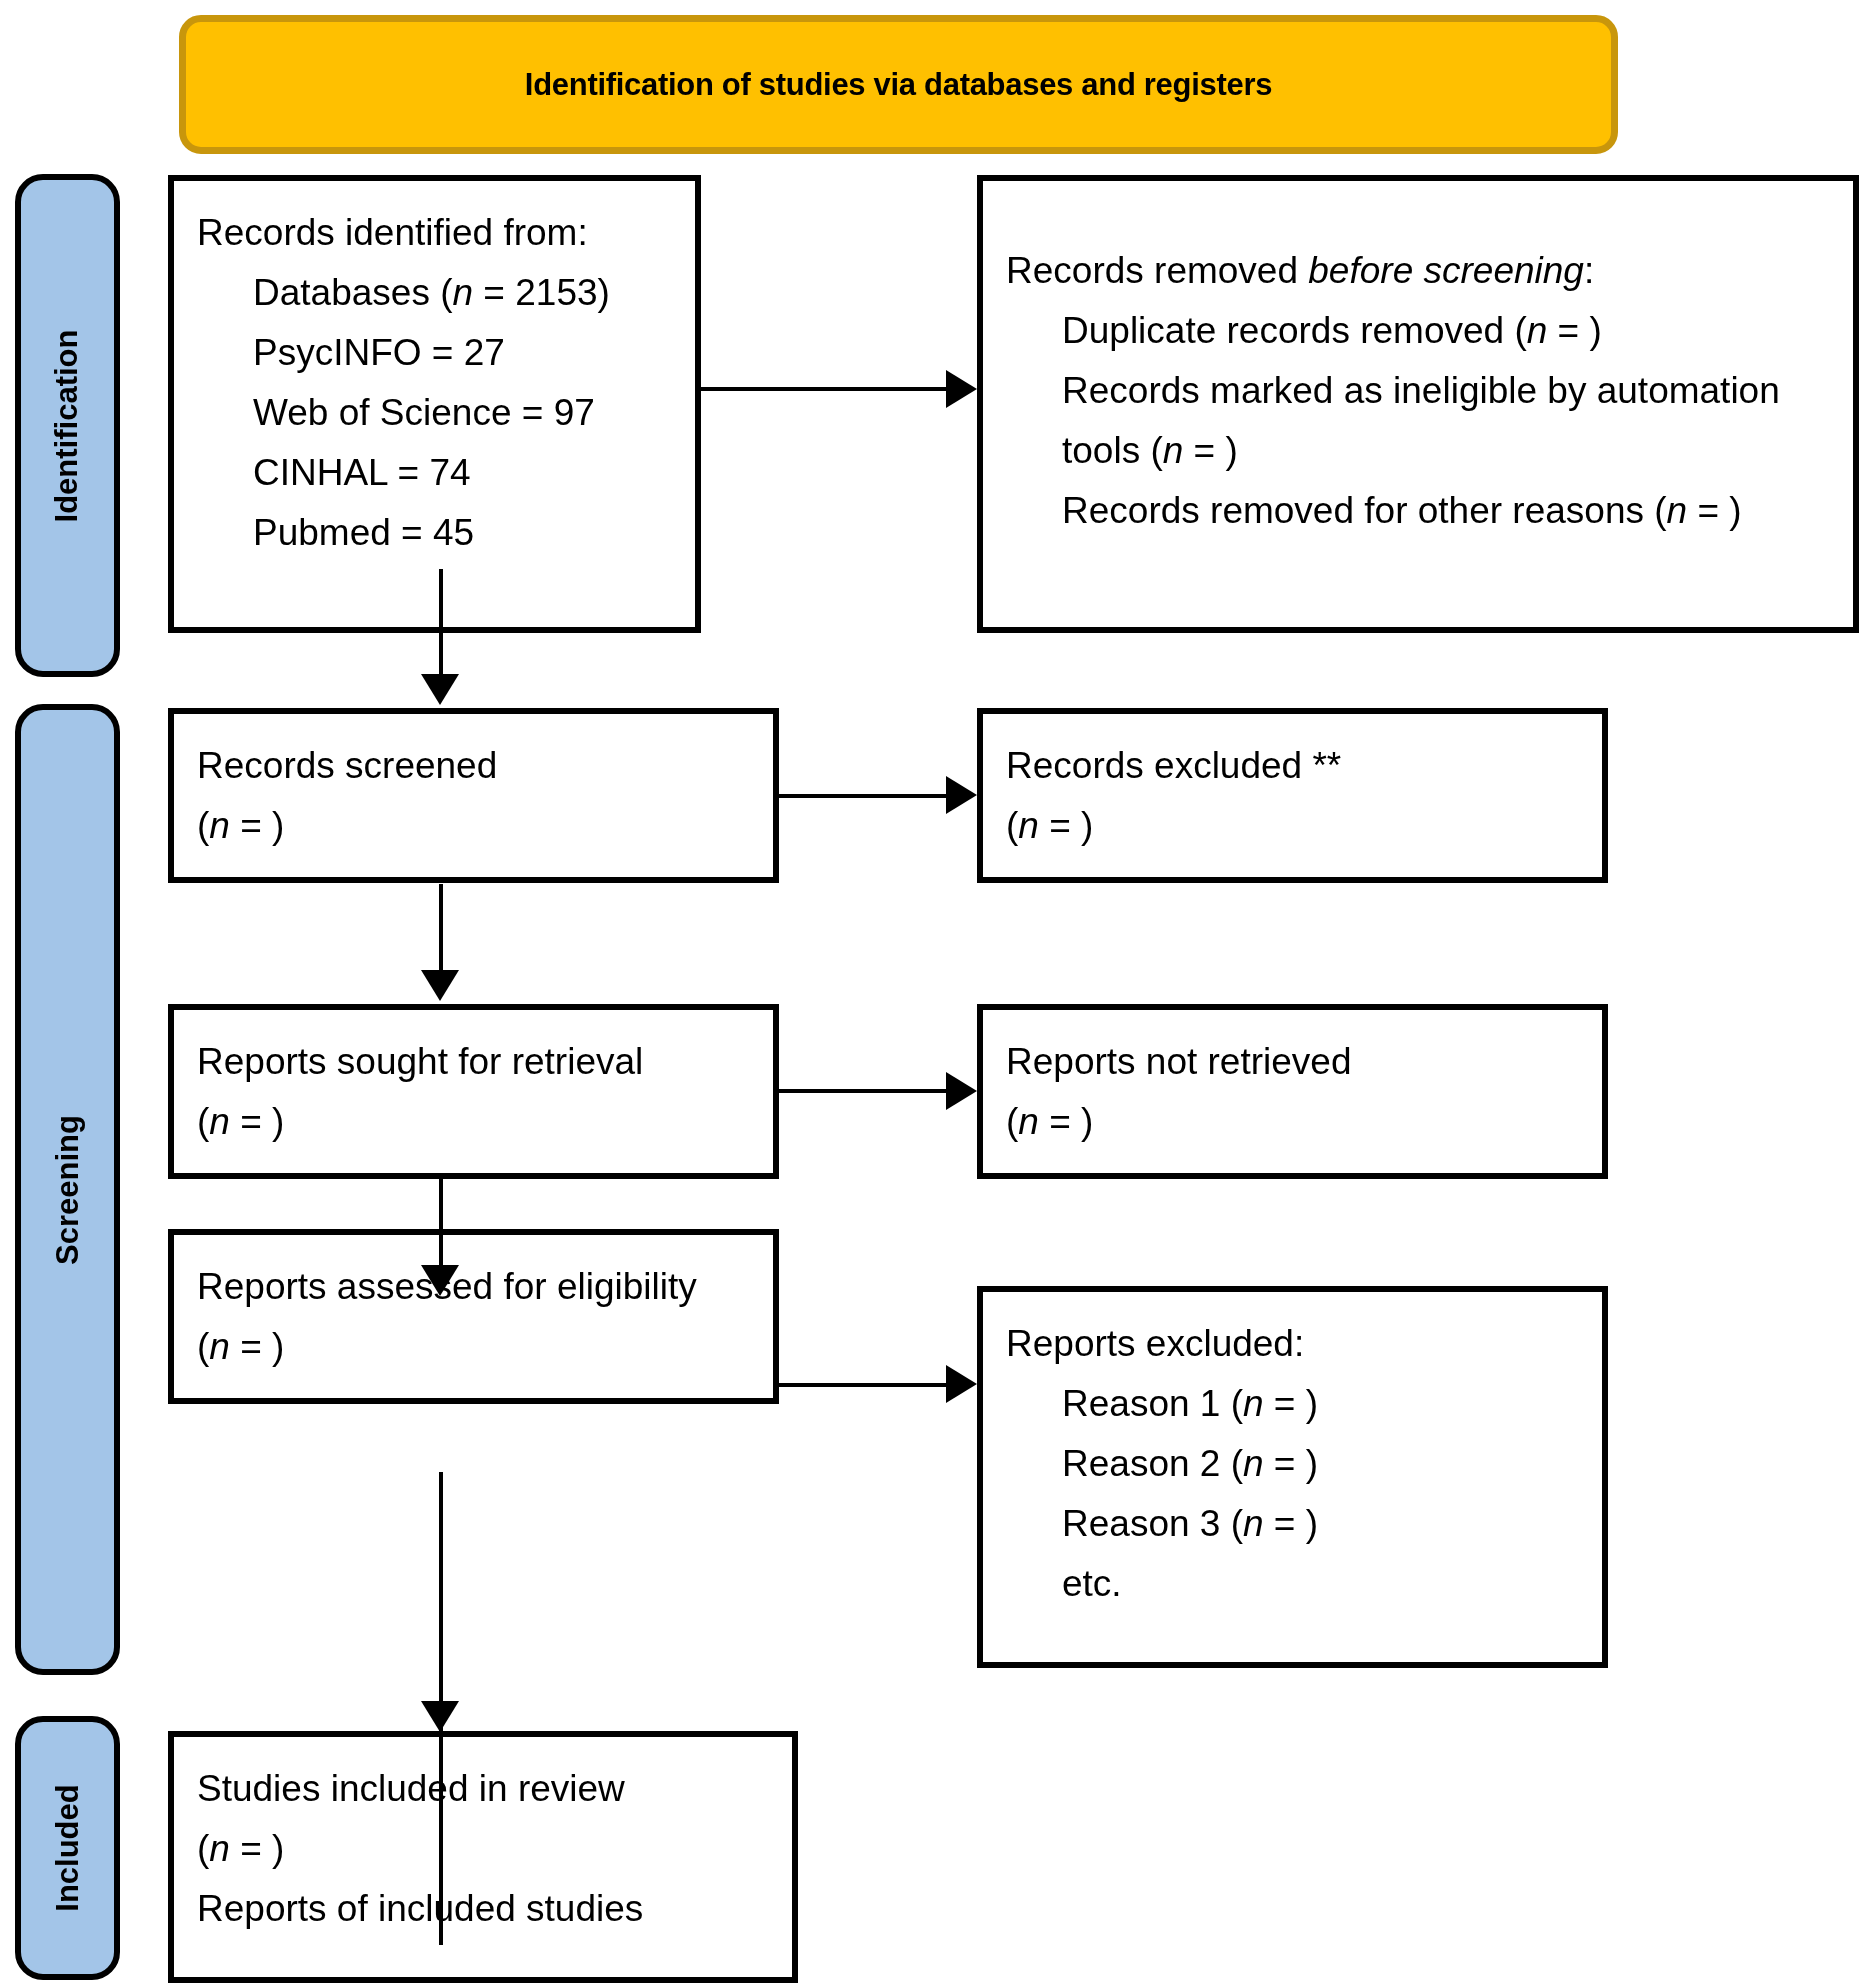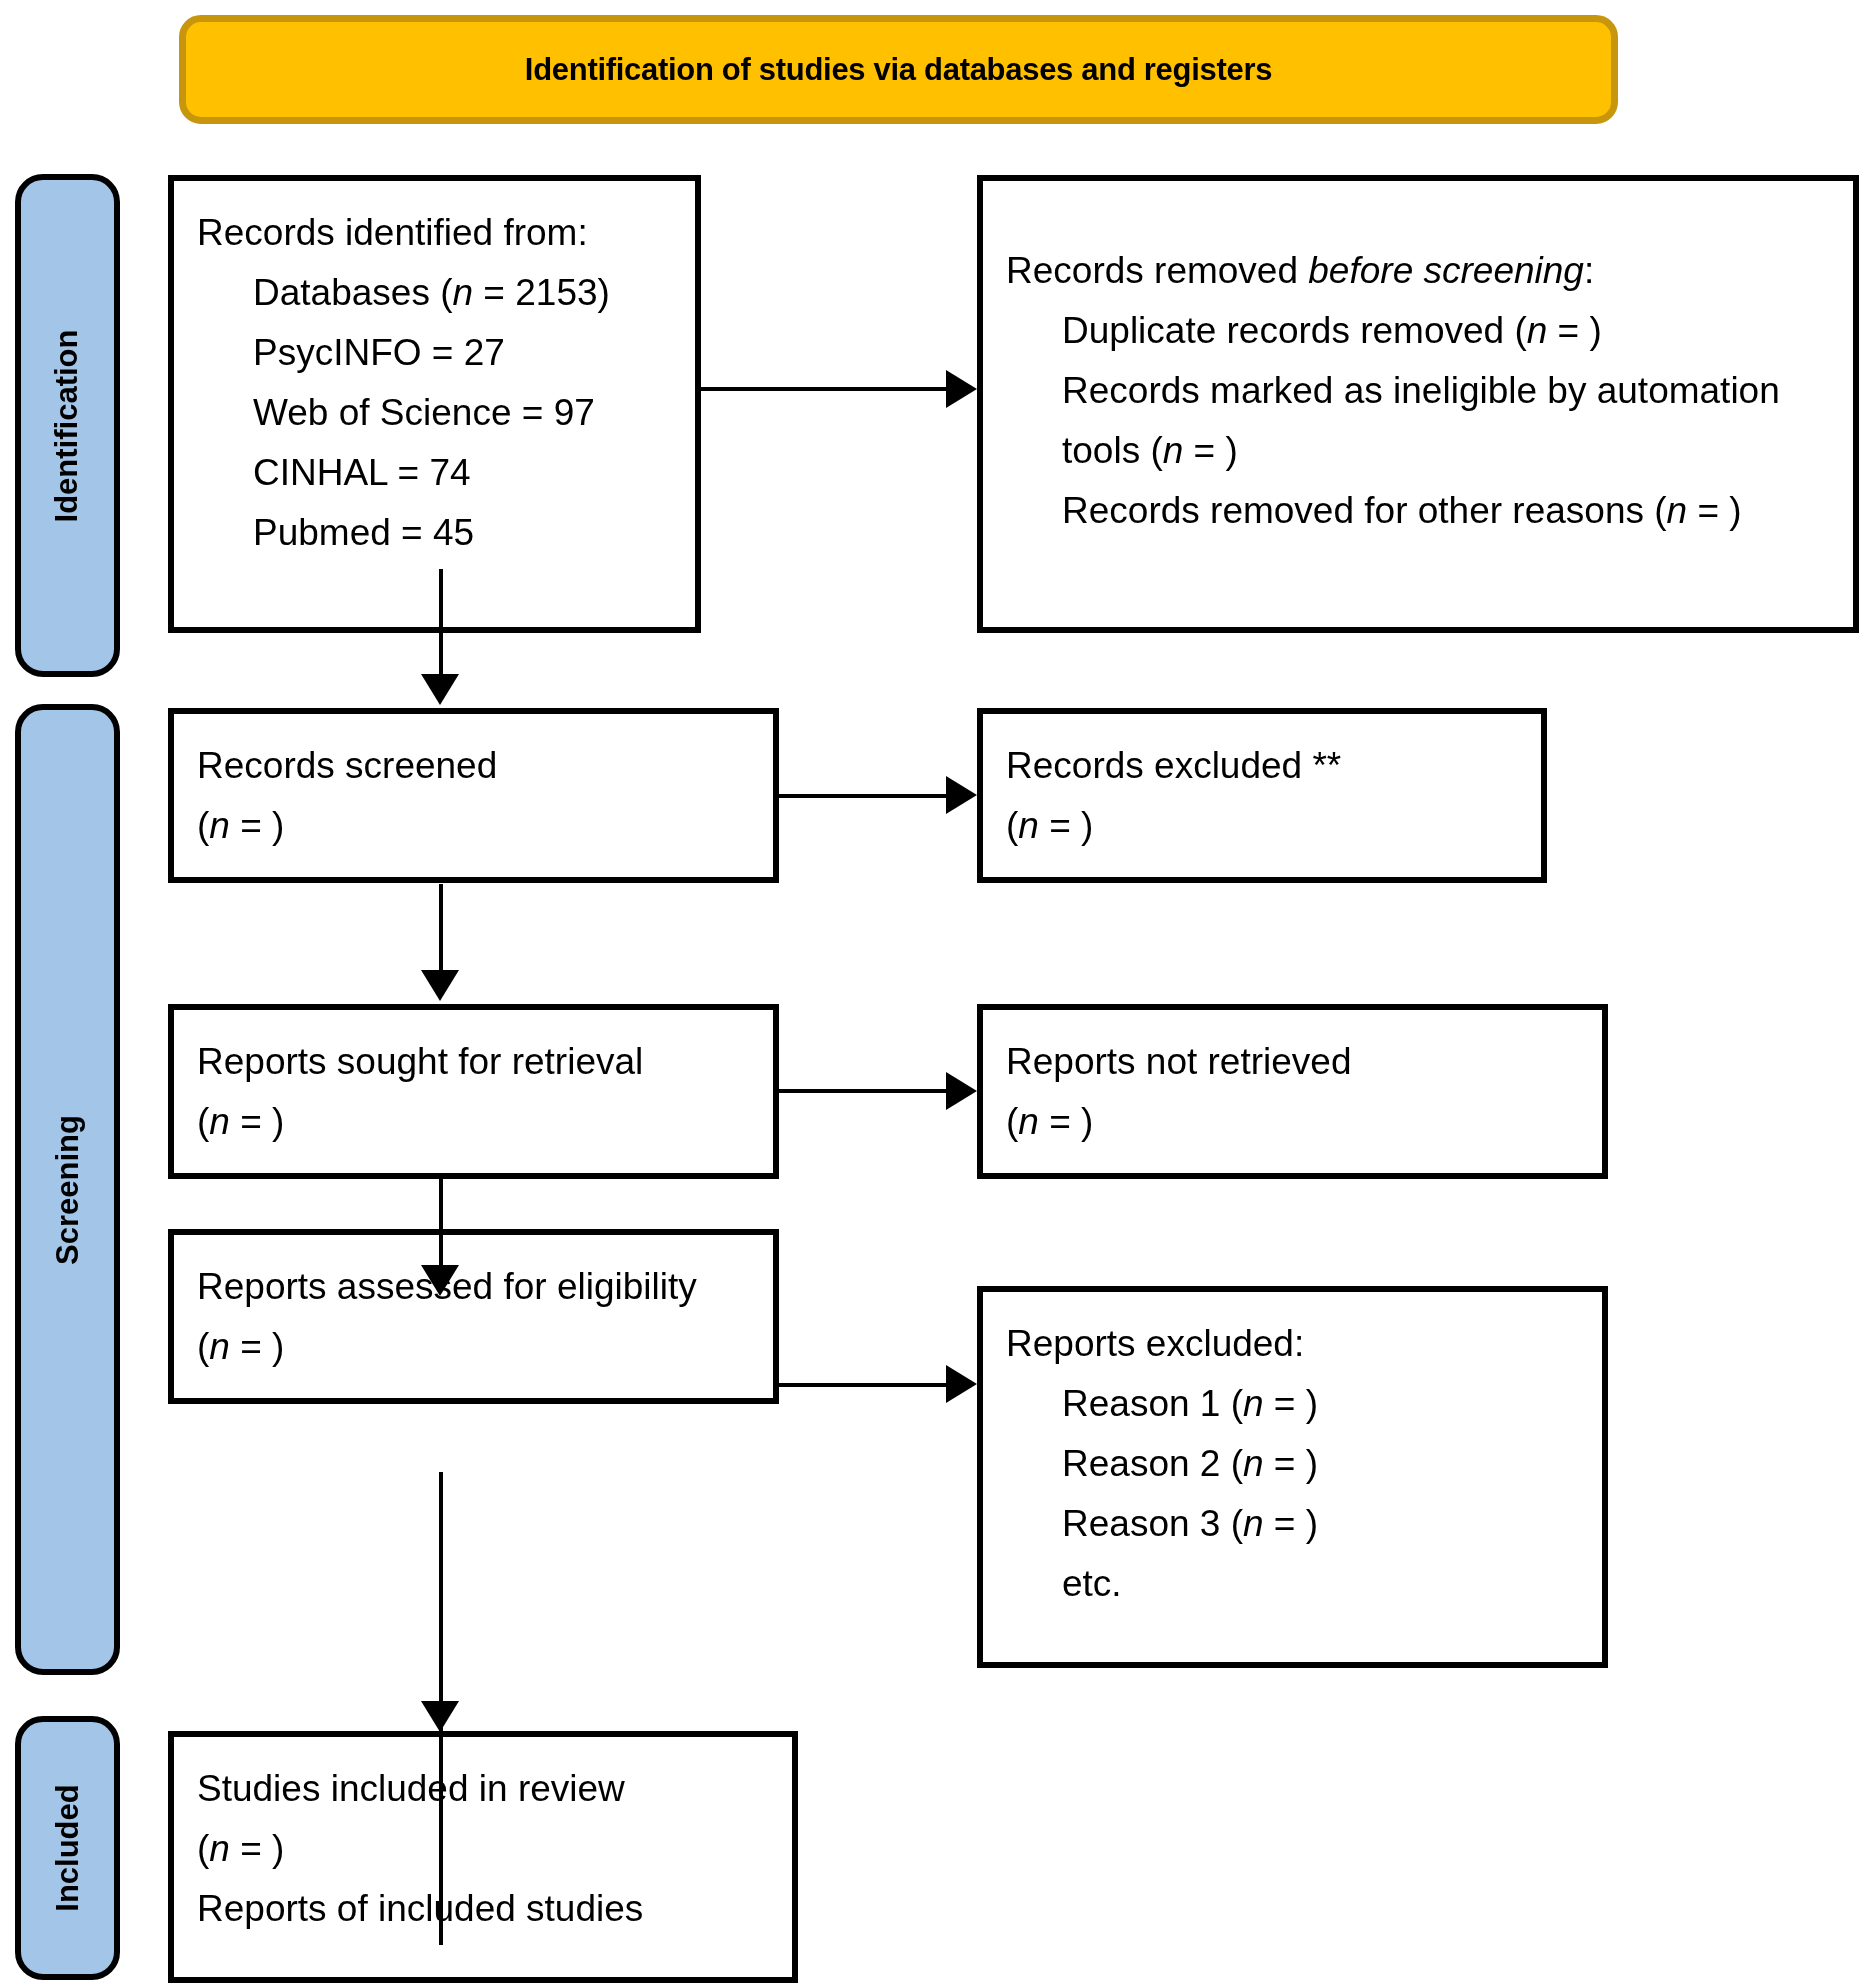--- a/index.html
+++ b/index.html
@@ -17,21 +17,21 @@
     background: #ffffff;
     overflow: hidden;
   }
 
   
   .banner {
     position: absolute;
     left: 179px;
     top: 15px;
     width: 1439px;
-    height: 109px;
+    height: 139px;
     background: #FFC000;
     border: 7px solid #C8960C;
     border-radius: 22px;
     box-sizing: border-box;
     display: flex;
     align-items: center;
     justify-content: center;
   }
   .banner-title {
     font-size: 31px;
@@ -78,21 +78,21 @@
     color: #000000;
     white-space: nowrap;
   }
   .box-line.wrap { white-space: normal; }
   .indent { padding-left: 56px; }
   .it { font-style: italic; }
 
   #box-identified      { left: 168px;  top: 175px;  width: 533px; height: 458px; }
   #box-removed         { left: 977px; top: 175px;  width: 882px; height: 458px; }
   #box-screened        { left: 168px;  top: 708px; width: 611px; height: 175px; }
-  #box-excluded        { left: 977px; top: 708px; width: 570px; height: 175px; }
+  #box-excluded        { left: 977px; top: 708px; width: 631px; height: 175px; }
   #box-sought          { left: 168px;  top: 1004px; width: 611px; height: 175px; }
   #box-notretrieved    { left: 977px; top: 1004px; width: 631px; height: 175px; }
   #box-assessed        { left: 168px;  top: 1229px; width: 611px; height: 175px; }
   #box-reportsexcluded { left: 977px; top: 1286px; width: 631px; height: 382px; }
   #box-included        { left: 168px;  top: 1731px; width: 630px; height: 252px; }
 
   
   .vline {
     position: absolute;
     width: 3.5px;

